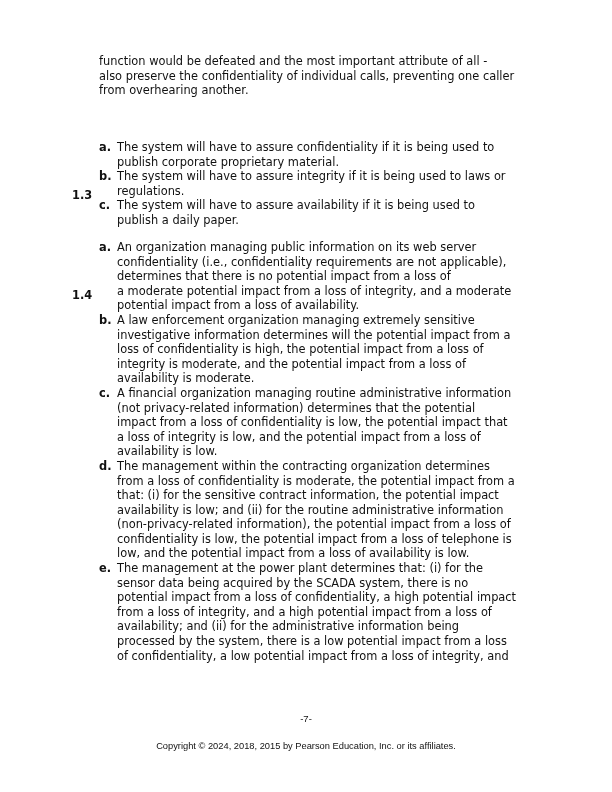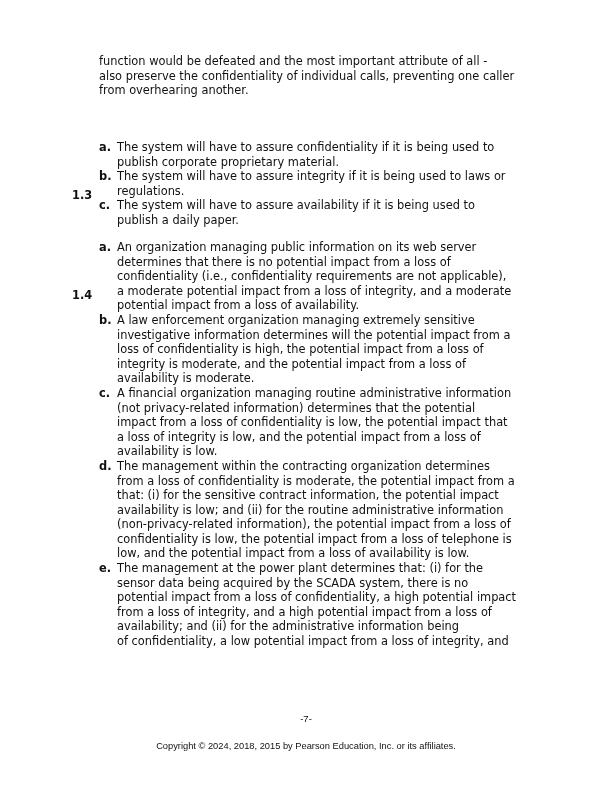--- a/index.html
+++ b/index.html
@@ -44,22 +44,22 @@
       <span class="line">The system will have to assure availability if it is being used to</span>
       <span class="line">publish a daily paper.</span>
     </div>
   </div>
 
   <div class="section txt" style="top:240px;">
     <span class="sec-num">1.4</span>
     <div class="item">
       <span class="lbl">a.</span>
       <span class="line">An organization managing public information on its web server</span>
+      <span class="line">confidentiality (i.e., confidentiality requirements are not applicable),</span>
       <span class="line">determines that there is no potential impact from a loss of</span>
-      <span class="line">confidentiality (i.e., confidentiality requirements are not applicable),</span>
       <span class="line">a moderate potential impact from a loss of integrity, and a moderate</span>
       <span class="line">potential impact from a loss of availability.</span>
     </div>
     <div class="item">
       <span class="lbl">b.</span>
       <span class="line">A law enforcement organization managing extremely sensitive</span>
       <span class="line">investigative information determines will the potential impact from a</span>
       <span class="line">loss of confidentiality is high, the potential impact from a loss of</span>
       <span class="line">integrity is moderate, and the potential impact from a loss of</span>
       <span class="line">availability is moderate.</span>
@@ -82,19 +82,20 @@
       <span class="line">confidentiality is low, the potential impact from a loss of telephone is</span>
       <span class="line">low, and the potential impact from a loss of availability is low.</span>
     </div>
     <div class="item">
       <span class="lbl">e.</span>
       <span class="line">The management at the power plant determines that: (i) for the</span>
       <span class="line">sensor data being acquired by the SCADA system, there is no</span>
       <span class="line">potential impact from a loss of confidentiality, a high potential impact</span>
       <span class="line">from a loss of integrity, and a high potential impact from a loss of</span>
       <span class="line">availability; and (ii) for the administrative information being</span>
+      <span class="line">processed by the system, there is a low potential impact from a loss</span>
       <span class="line">of confidentiality, a low potential impact from a loss of integrity, and</span>
     </div>
   </div>
 
   <div class="footer pnum">-7-</div>
   <div class="footer copy">Copyright © 2024, 2018, 2015 by Pearson Education, Inc. or its affiliates.</div>
 </div>
 
 </body></html>

